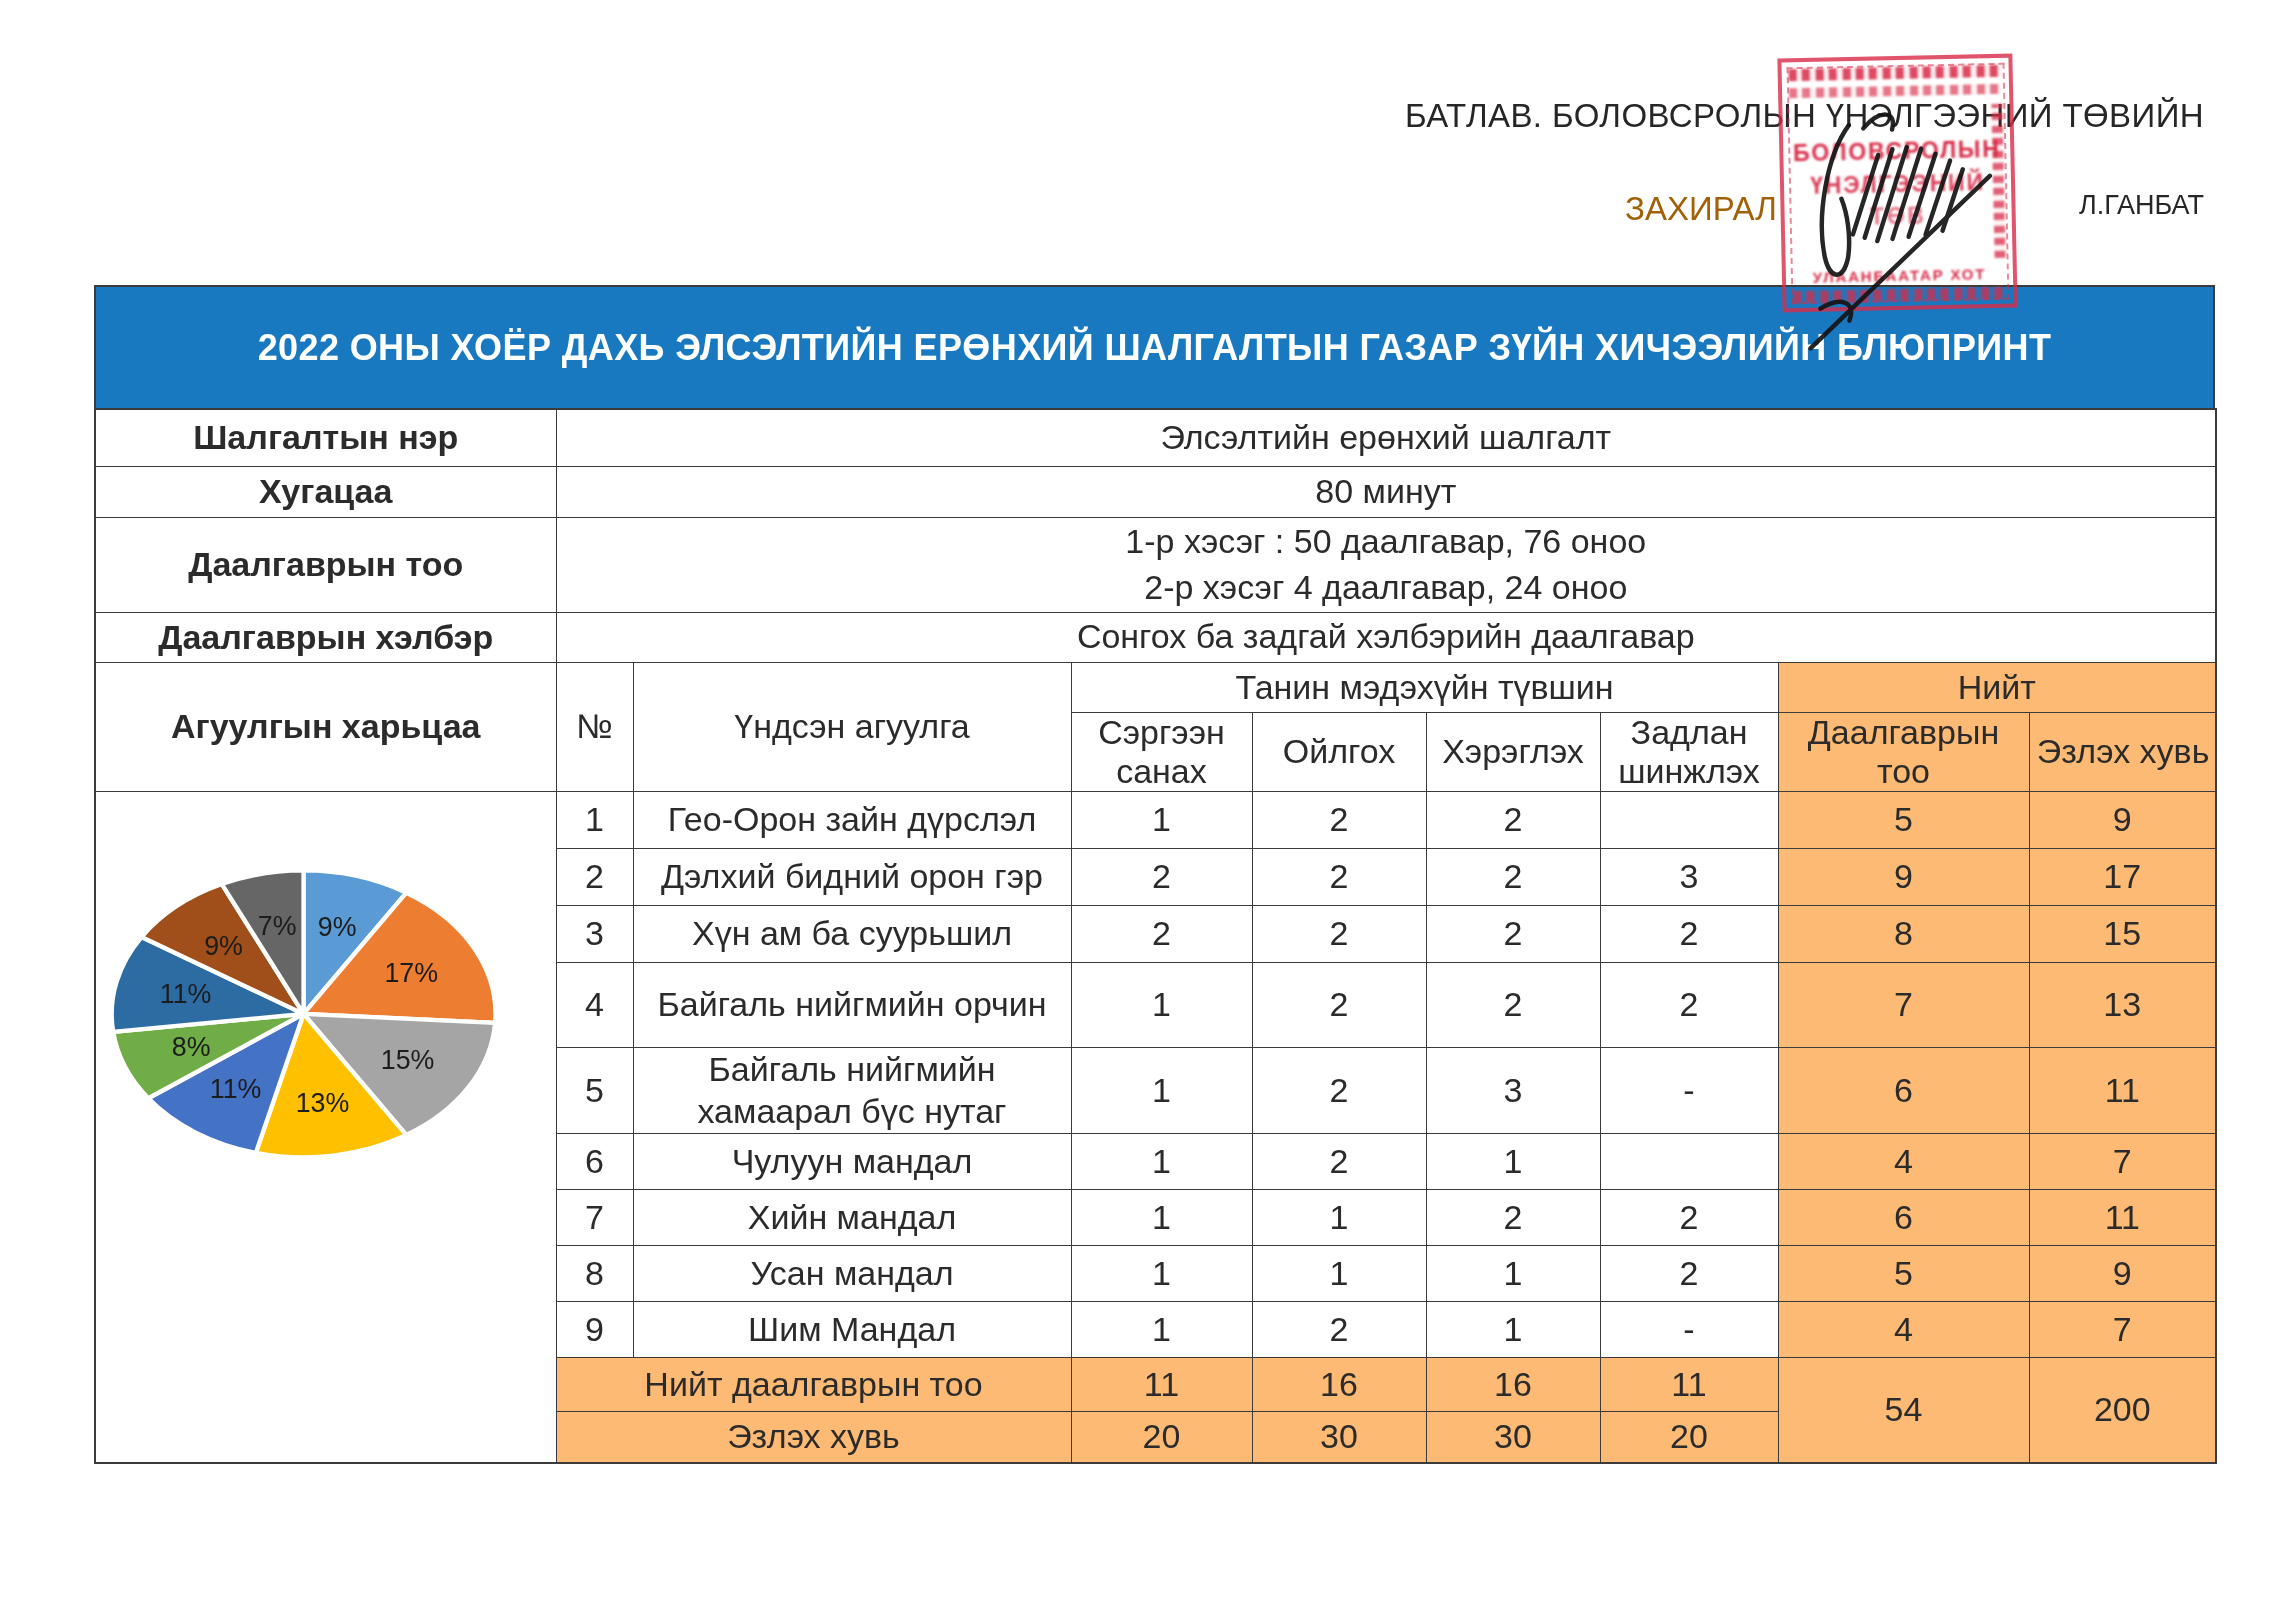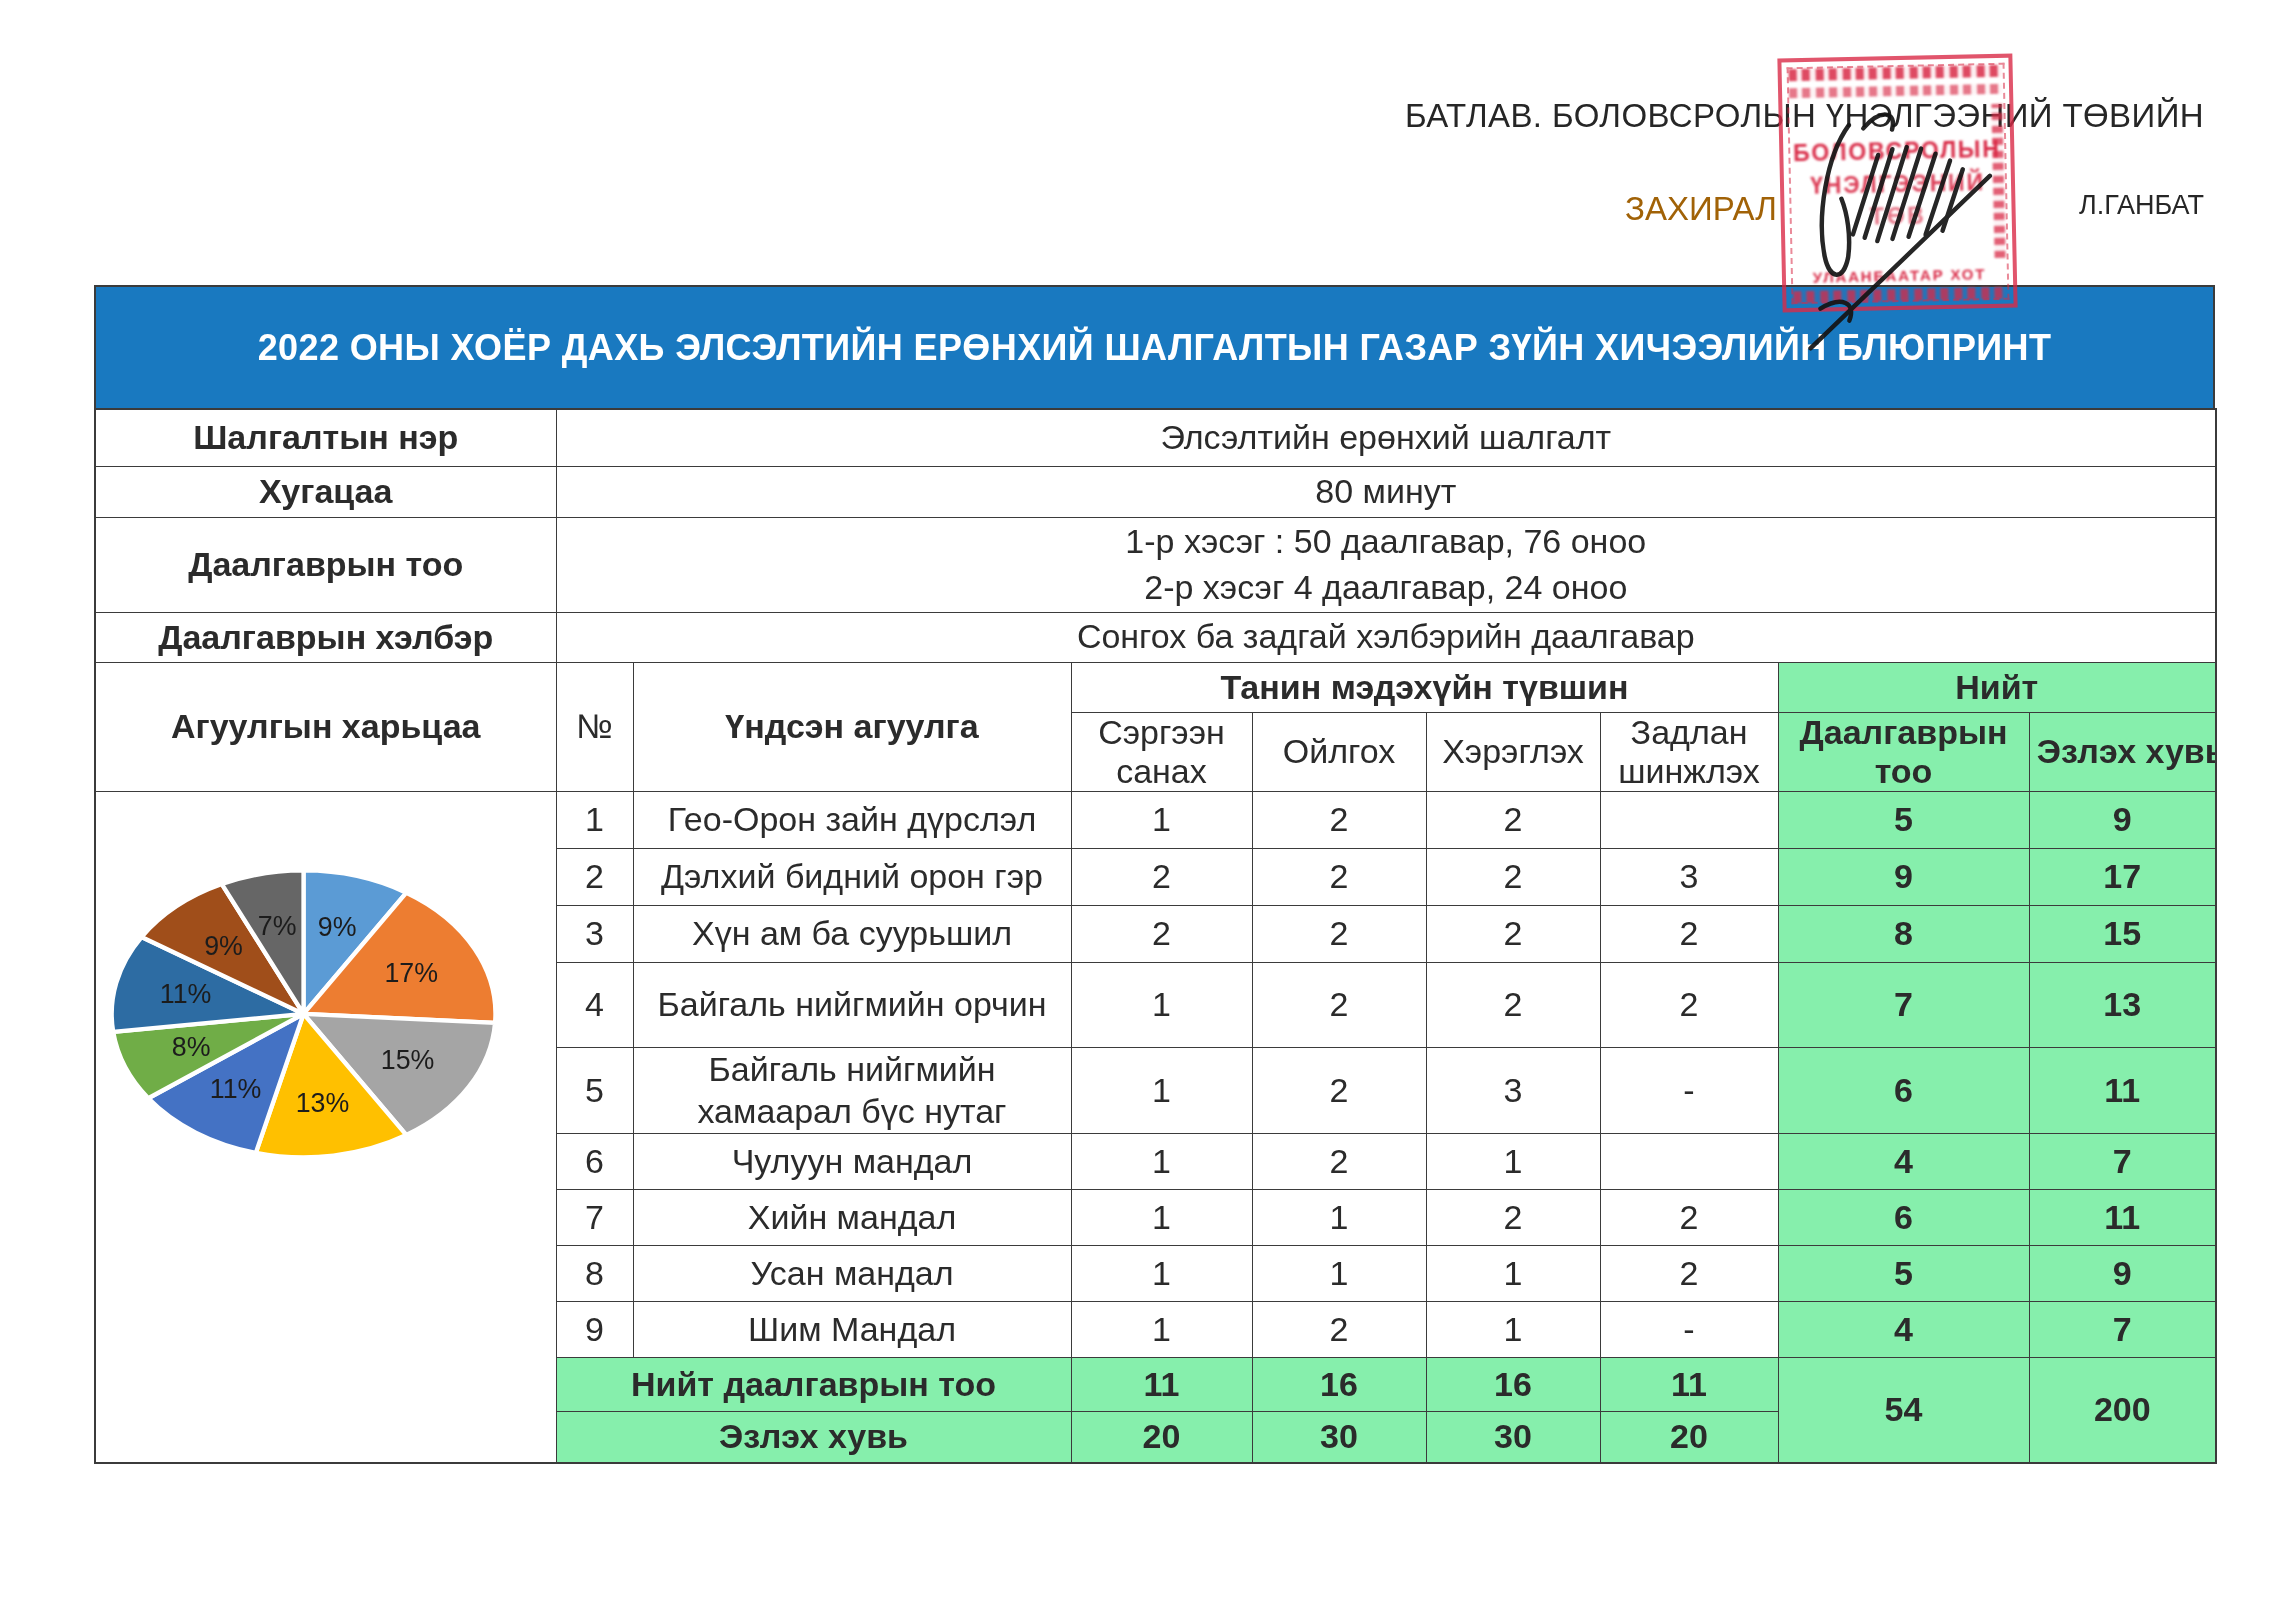--- a/index.html
+++ b/index.html
@@ -37,22 +37,22 @@
   }
   table.blueprint{width:2121px;border-collapse:collapse;table-layout:fixed;border:2.7px solid #3b3b3b;}
   table.blueprint td{
     border:1.8px solid #3b3b3b;vertical-align:middle;padding:0 7.2px;overflow:hidden;
     font-size:34px;color:#2b2b2b;text-align:center;box-sizing:border-box;
   }
   td.lbl{font-weight:bold;text-align:left;padding-left:27px;font-size:32px;color:#1d1d1d;margin-top:48px;}
   td.val{text-align:left;padding-left:21.5px;font-size:32px;line-height:1.35;}
   td.name{text-align:left;padding-left:14.3px;padding-right:10.7px;font-size:32px;line-height:1.25;}
   td.hdr{font-size:32px;}
-  td.bold{font-weight:bold;color:#1d1d1d;}
-  td.blue{background:#86efac;}
+  td.bold{font-weight:normal;color:#1d1d1d;}
+  td.blue{background:#fdba74;}
   td.nowrap{white-space:nowrap;}
   td.pie-cell{padding:0;background:#ffffff;}
   .pie-cell svg{display:block;width:100%;height:100%;}
   .pie-label{font-size:31px;fill:#1c1c1c;font-family:"Liberation Sans","DejaVu Sans",sans-serif;}
   .footer-org{
     position:absolute;top:1489px;left:94px;width:2121px;text-align:center;
     font-size:36px;font-weight:bold;color:#1b76bb;letter-spacing:0.9px;
   }
 </style>
 </head>

